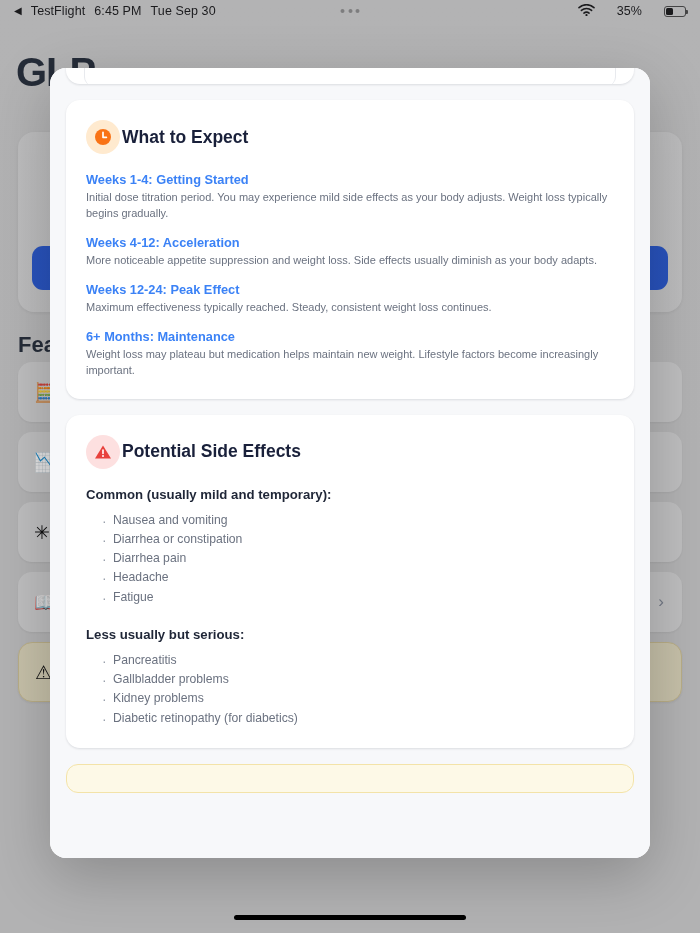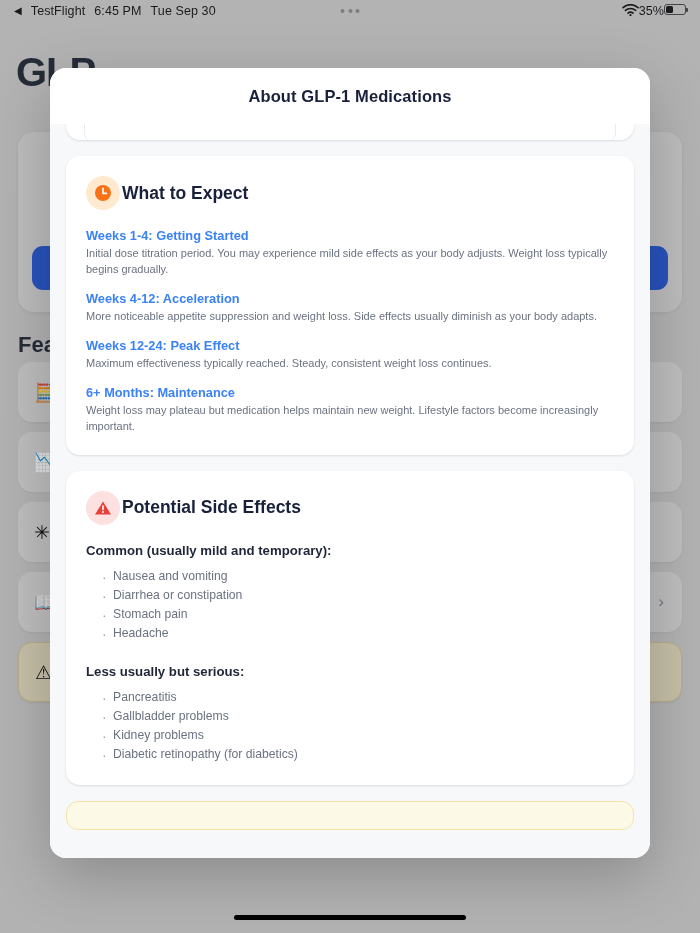--- a/index.html
+++ b/index.html
@@ -23,21 +23,21 @@
     letter-spacing: .1px;
   }
   .sb-left { display: flex; align-items: center; gap: 9px; }
   .sb-back { font-size: 10px; line-height: 1; }
   .sb-dots {
     position: absolute; left: 50%; transform: translateX(-50%);
     display: flex; gap: 3.5px;
   }
   .sb-dots i { width: 4px; height: 4px; border-radius: 50%; background: #8a8a8a; display: block; }
   .sb-right {
-    margin-left: auto; display: flex; gap: 0;
+    margin-left: auto; display: flex; align-items: center; gap: 22px;
   }
   .batt {
     width: 22px; height: 11px; border: 1.2px solid #4a4a4a;
     border-radius: 3px; position: relative; padding: 1px;
   }
   .batt::after {
     content: ""; position: absolute; right: -3px; top: 3.5px;
     width: 2px; height: 4px; background: #4a4a4a; border-radius: 0 1px 1px 0;
   }
   .batt i { display: block; height: 100%; width: 38%; background: #1c1c1e; border-radius: 1.5px; }
@@ -223,23 +223,20 @@
         <span class="bg-row-txt">our</span>
       </div>
     </div>
   </div>
 </div>
 
 <div class="dim"></div>
 
 <div class="modal">
 
-  <div class="modal-head">
-    <div class="modal-title">About GLP-1 Medications</div>
-  </div>
 
   <div class="modal-body">
 
     <div class="card card-cut">
       <div class="inner-line"></div>
     </div>
 
     <div class="card">
       <div class="card-head">
         <span class="ico-circle ico-orange">
@@ -278,22 +275,23 @@
             <circle cx="10" cy="13.9" r="1" fill="#fff"></circle>
           </svg>
         </span>
         <span class="card-h2">Potential Side Effects</span>
       </div>
 
       <div class="sub-h">Common (usually mild and temporary):</div>
       <ul class="plain">
         <li>Nausea and vomiting</li>
         <li>Diarrhea or constipation</li>
-        <li>Stomach pain</li>
+        <li>Diarrhea pain</li>
         <li>Headache</li>
+        <li>Fatigue</li>
       </ul>
 
       <div class="sub-h second">Less usually but serious:</div>
       <ul class="plain">
         <li>Pancreatitis</li>
         <li>Gallbladder problems</li>
         <li>Kidney problems</li>
         <li>Diabetic retinopathy (for diabetics)</li>
       </ul>
     </div>

